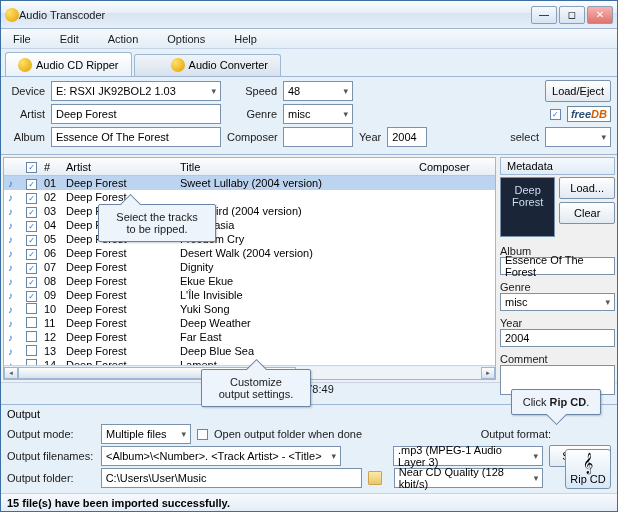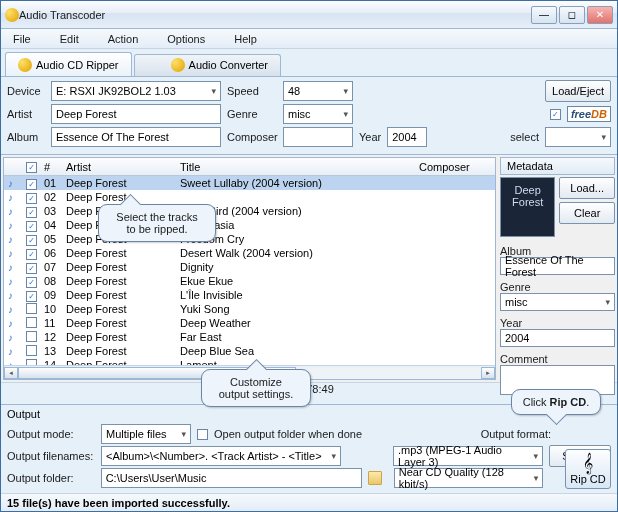--- a/index.html
+++ b/index.html
@@ -9,21 +9,21 @@
 .titlebar .title { flex: 1; color: #1a1a1a; }
 .winbtns { display: flex; gap: 2px; }
 .winbtn { width: 26px; height: 18px; border: 1px solid #8a9fb8; border-radius: 2px; background: linear-gradient(#f5f9fd,#d6e4f2); display: flex; align-items: center; justify-content: center; font-size: 10px; }
 .winbtn.close { background: linear-gradient(#f7b4b0,#e0736e); color: #fff; }
 .menubar { height: 20px; background: linear-gradient(#f6f9fc,#e3edf7); display: flex; align-items: center; padding: 0 4px; border-bottom: 1px solid #c7d4e3; gap: 13px; }
 .menu-item { padding: 2px 8px; color: #1a1a1a; }
 .tabs { height: 28px; background: #e6f0f8; display: flex; align-items: flex-end; padding: 0 4px; border-bottom: 1px solid #9db7d4; }
 .tab { padding: 5px 12px 4px; background: linear-gradient(#fff,#eaf2f9); border: 1px solid #9db7d4; border-bottom: none; border-radius: 3px 3px 0 0; margin-right: 2px; display: flex; align-items: center; gap: 4px; }
 .tab.inactive { background: linear-gradient(#f0f4f8,#d8e2ec); margin-top:2px; padding-top:3px;padding-left:36px; }
 .toolbar-rows { background: #e6f0f8; padding: 4px 6px; border-bottom: 1px solid #9db7d4; }
-.row { display: flex; align-items: center; gap: 6px; margin-bottom: 3px; height: 20px; }
+.row { display: flex; align-items: center; gap: 6px; margin-bottom: 3px; height: 20px; text-align: right; }
 .lbl { color: #1a1a1a; }
 .combo, .txt { height: 20px; border: 1px solid #7a92ac; background: #fff; padding: 0 18px 0 4px; position: relative; display: flex; align-items: center; }
 .combo::after { content:"▾"; position:absolute; right:4px; color:#555; font-size:9px; }
 .btn { height: 22px; padding: 0 10px; border: 1px solid #7a92ac; background: linear-gradient(#fefefe,#e2eaf2); border-radius: 2px; display:flex; align-items:center; justify-content:center; gap:4px; }
 .main { flex: 1; display: flex; min-height: 0; }
 .tracklist { flex: 1; display: flex; flex-direction: column; min-width: 0; background:#fff; border:1px solid #9db7d4; margin:2px; }
 .th { display: flex; background: linear-gradient(#fdfdfe,#e7eef6); border-bottom: 1px solid #b9c8d9; height: 18px; align-items:center; }
 .th > div, .tr > div { padding: 0 4px; overflow: hidden; white-space: nowrap; }
 .c-note{width:18px;} .c-chk{width:18px;} .c-num{width:22px;} .c-art{width:114px;} .c-title{flex:1;} .c-comp{width:80px;}
 .tbody { flex:1; overflow:auto; position:relative; }
@@ -39,21 +39,21 @@
 .side-field .lbl { display:block; margin-top:4px; }
 .side-field .txt, .side-field .combo { width:100%; height:18px; }
 .transport { height:22px; background:#e6f0f8; display:flex; align-items:center; padding:0 6px; gap:6px; border-top:1px solid #c7d4e3;flex-direction:column;}
 .transport .slider { flex:1; height:4px; background:#c5d2e0; border:1px solid #9db7d4; border-radius:2px; }
 .mediabtns { display:flex; gap:1px; }
 .mediabtn { width:18px; height:18px; border-radius:9px; background:linear-gradient(#fefefe,#cadaea); border:1px solid #7a92ac; display:flex; align-items:center; justify-content:center; font-size:8px; color:#2a4f7a; }
 .output { background:#e6f0f8; border-top:1px solid #9db7d4; padding:2px 6px 4px; }
 .out-hdr { padding:1px 0 3px; }
 .out-row { display:flex; align-items:center; gap:6px; height:22px; }
 .status { height:18px; background:linear-gradient(#f6f9fc,#e3edf7); border-top:1px solid #c7d4e3; padding:0 6px; display:flex; align-items:center;font-weight:bold; }
-.callout { position:absolute; background:#eef4fb; border:1px solid #6a86a6; border-radius:9px; padding:6px 10px; text-align:center; box-shadow:1px 1px 2px rgba(0,0,0,.2); z-index:5; color:#1a1a1a; }
+.callout { position:absolute; background:#eef4fb; border:1px solid #6a86a6; border-radius:2px; padding:6px 10px; text-align:center; box-shadow:1px 1px 2px rgba(0,0,0,.2); z-index:5; color:#1a1a1a; }
 .callout::before { content:""; position:absolute; width:14px; height:14px; background:#eef4fb; border-left:1px solid #6a86a6; border-top:1px solid #6a86a6; }
 .c1::before { top:-8px; left:24px; transform:rotate(45deg); }
 .c2::before { top:-8px; left:50%; margin-left:-7px; transform:rotate(45deg); }
 .c3::before { bottom:-8px; left:50%; margin-left:-7px; transform:rotate(-135deg); }
 .ripbtn { width:46px; height:40px; border:1px solid #7a92ac; background:linear-gradient(#fdfeff,#d8e7f5); border-radius:3px; display:flex; flex-direction:column; align-items:center; justify-content:center; gap:1px; }
 .treble { font-size:18px; line-height:1; }
 .freedb { border:1px solid #6a86a6; background:#fff; padding:1px 3px; font-style:italic; color:#2a4f7a; }
 .freedb .db { color:#d06000; }
 .scrollbar-x { height:14px; background:#e6eef6; display:flex; align-items:center; border-top:1px solid #c7d4e3; }
 .sb-btn { width:14px; height:12px; background:linear-gradient(#fefefe,#d6e2ee); border:1px solid #9db7d4; display:flex;align-items:center;justify-content:center;font-size:7px;color:#555;}

